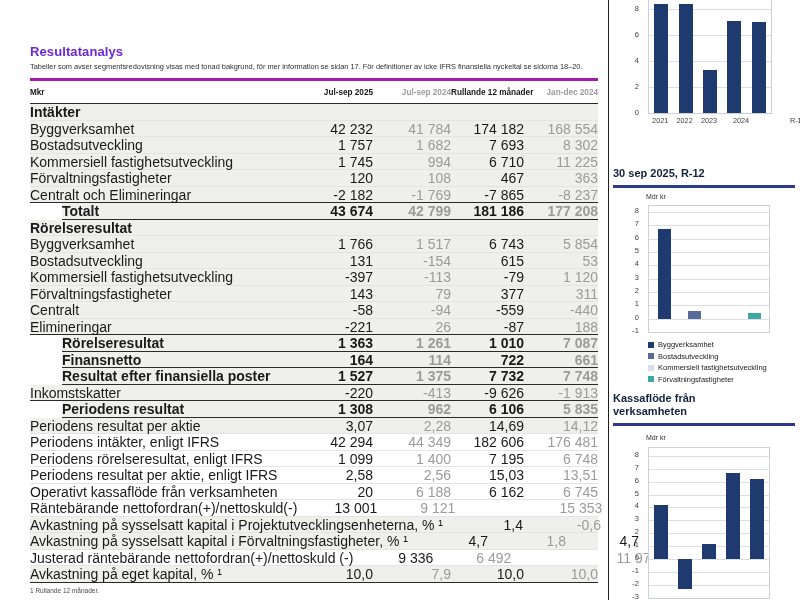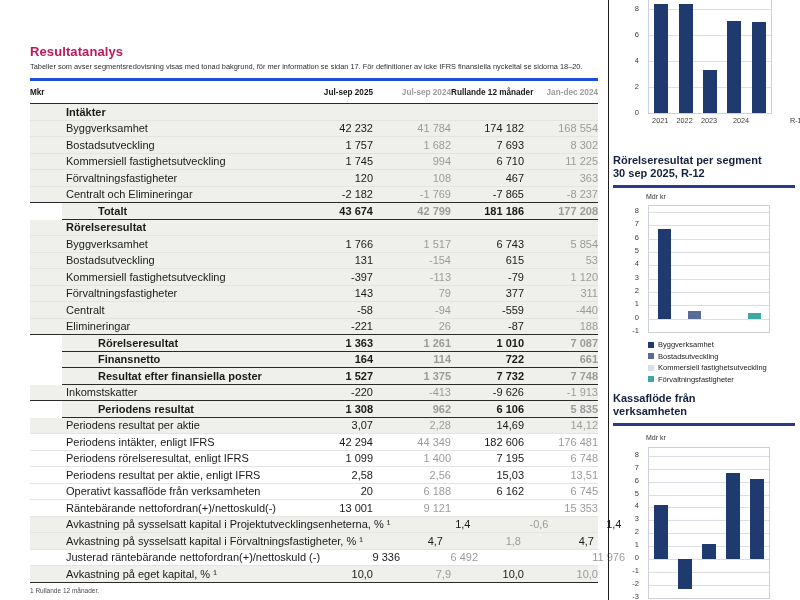--- a/index.html
+++ b/index.html
@@ -3,29 +3,29 @@
 <meta charset="utf-8">
 <style>
   html,body{margin:0;padding:0;width:800px;height:600px;overflow:hidden;background:#ffffff;
     font-family:"Liberation Sans", sans-serif;-webkit-font-smoothing:antialiased;}
   .main{position:absolute;left:0;top:0;width:608px;height:600px;}
   .vdivider{position:absolute;left:608px;top:0;width:1px;height:600px;background:#1d1d1d;}
   .sidebar{position:absolute;left:612px;top:0;width:188px;height:600px;}
 
   
   .report{position:absolute;left:30px;top:44px;width:568px;}
-  .rtitle{font-size:13px;font-weight:bold;color:#be185d;letter-spacing:.1px;}
+  .rtitle{font-size:13px;font-weight:bold;color:#6d28d9;letter-spacing:.1px;}
   .rsub{font-size:7.4px;color:#2e2e2e;margin:3px 0 7px 0;white-space:nowrap;}
-  .rtable{border-top:3px solid #1d4ed8;}
+  .rtable{border-top:3px solid #a21caf;}
   .trow{display:grid;grid-template-columns:1fr 80px 78px 73px 74px;align-items:center;}
   .trow .c{white-space:nowrap;}
   .trow .v{text-align:right;}
   .thead{height:22px;font-size:8.2px;font-weight:bold;border-bottom:1px solid #2a2a2a;color:#161616;}
   .thead .v1,.thead .v3{color:#9b9b9b;}
-  .tbody .trow{height:15.5px;font-size:11px;border-bottom:1px solid #e4e4e1;color:#1a1a1a;padding-left:36px;}
+  .tbody .trow{height:15.5px;font-size:14px;border-bottom:1px solid #e4e4e1;color:#1a1a1a;}
   .tbody .trow .v1,.tbody .trow .v3{color:#9b9b9b;}
   .tbody .trow.toned{background:#efefec;}
   .tbody .trow.section .label{font-weight:bold;}
   .tbody .trow.bold{font-weight:bold;margin-left:32px;}
   .tbody .trow.rule{border-bottom:1px solid #2a2a2a;}
   .rfoot{font-size:6.5px;color:#4a4a4a;margin-top:4px;}
 
   
   .chart{position:absolute;left:0;width:188px;}
   .chart .plot{position:absolute;background:#ffffff;border:1px solid #ccd1d9;overflow:hidden;}
@@ -314,21 +314,20 @@
     <div class="xaxis">
         <div class="xlab" style="left: -7.8px;">2021</div>
         <div class="xlab" style="left: 16.6px;">2022</div>
         <div class="xlab" style="left: 41px;">2023</div>
         <div class="xlab" style="left: 73px;">2024</div>
         <div class="xlab" style="left: 89.8px; padding-left: 40px;">R-12</div>
       </div>
   </div>
 
   <div class="chart chart2">
-    <div class="ctitle t1">Rörelseresultat per segment</div>
     <div class="ctitle t2">30 sep 2025, R-12</div>
     <div class="crule"></div>
     <div class="cylabel">Mdr kr</div>
     <div class="yaxis">
         <div class="tick" style="top: 2px;">8</div>
         <div class="tick" style="top: 15.3333px;">7</div>
         <div class="tick" style="top: 28.6667px;">6</div>
         <div class="tick" style="top: 42px;">5</div>
         <div class="tick" style="top: 55.3333px;">4</div>
         <div class="tick" style="top: 68.6667px;">3</div>

